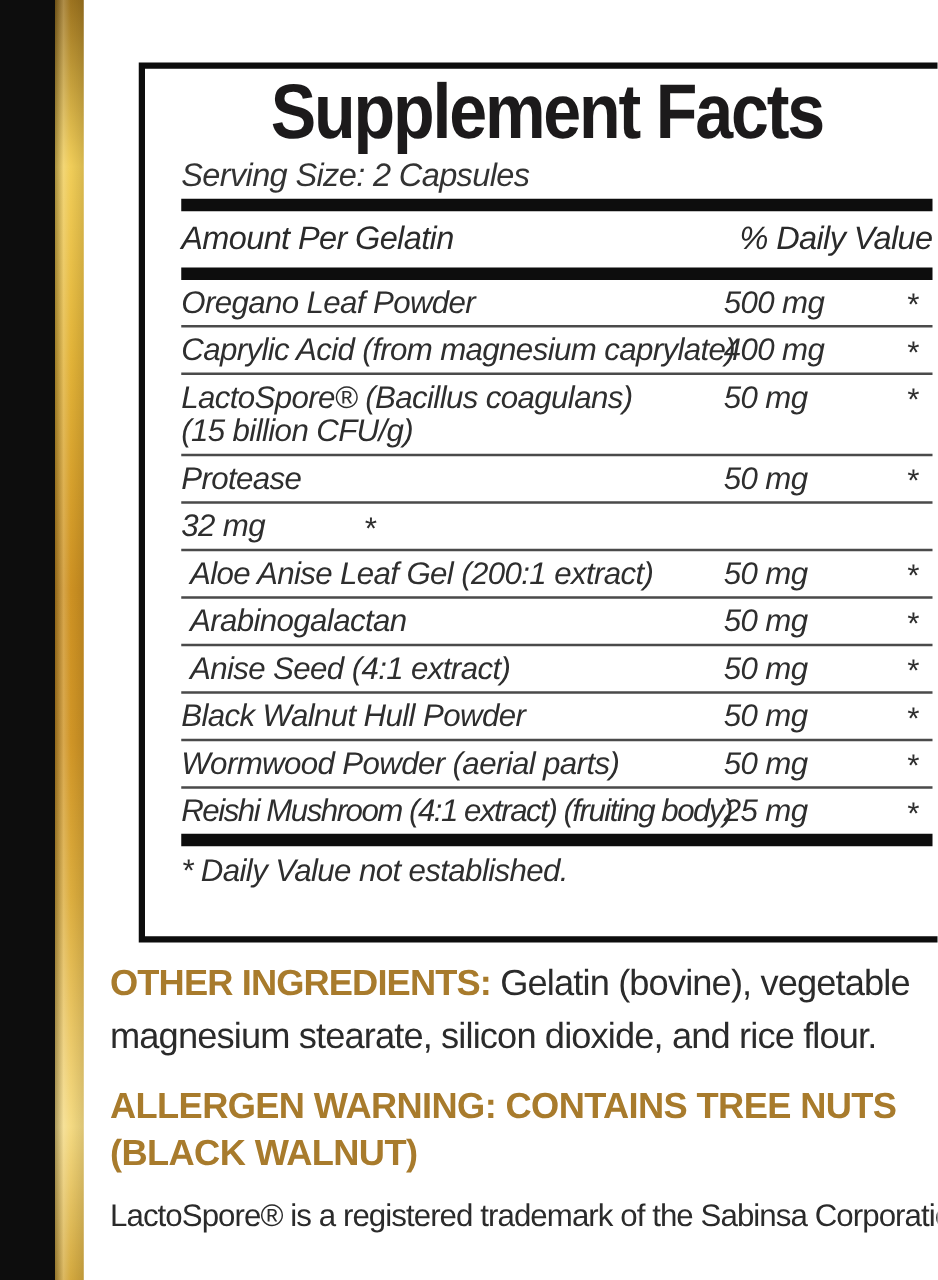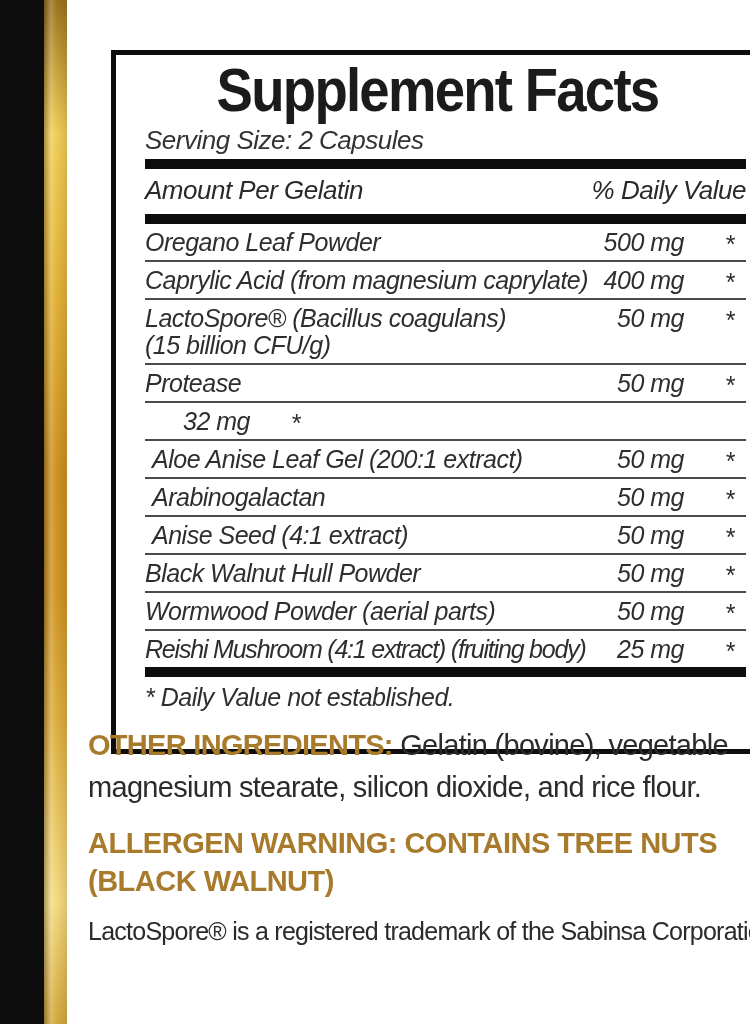--- a/index.html
+++ b/index.html
@@ -71,32 +71,32 @@
     display:flex; align-items:flex-start;
     padding:4.5px 0 4.5px 0;
     font-size:25px; line-height:27px; letter-spacing:-0.5px;
     color:#2e2e2e;
   }
   .row + .row { border-top:2.5px solid var(--rule-gray,#4a4a4a); }
   .row .name { flex:1; min-width:0; white-space:nowrap; }
   .row .name .sub { display:block; }
   .row.indent .name { padding-left:7px; }
   .row.long .name { letter-spacing:-1.2px; }
-  .row .amt { width:105px; text-align:right; flex-shrink:0; white-space:nowrap; }
+  .row .amt { width:105px; text-align:left; flex-shrink:0; white-space:nowrap; }
   .row .dv  { width:62px; text-align:right; padding-right:12px; box-sizing:border-box; flex-shrink:0; }
   .row .dv span { display:inline-block; transform:translateY(2px); }
   .footnote {
     margin-top:6px;
     font-size:25px; line-height:28px; letter-spacing:-0.5px;
     color:#2e2e2e;
   }
 
   
   .bottom-block {
-    position:absolute; left:88px; top:724px; width:658px;
+    position:absolute; left:88px; top:766px; width:658px;
   }
   .other-ingredients {
     margin:0;
     font-size:29px; line-height:42px; letter-spacing:-0.7px;
     color:#2b2b2b;
   }
   .gold-label { font-weight:bold; color:var(--accent-gold,#a87b2c); }
   .allergen {
     margin:16px 0 10px 0;
     font-size:29px; line-height:38px; letter-spacing:-0.5px;

